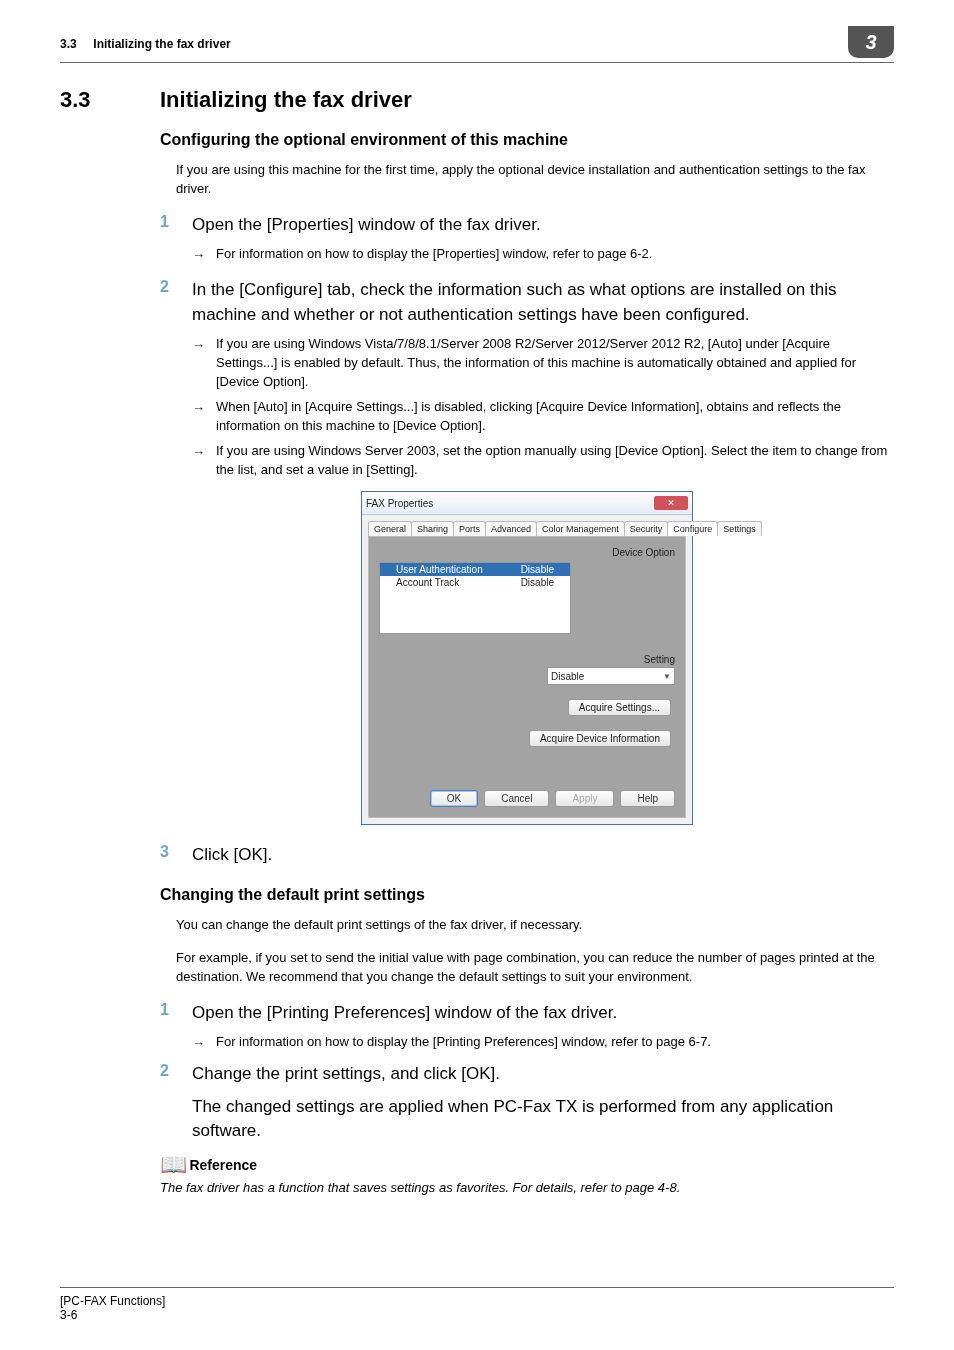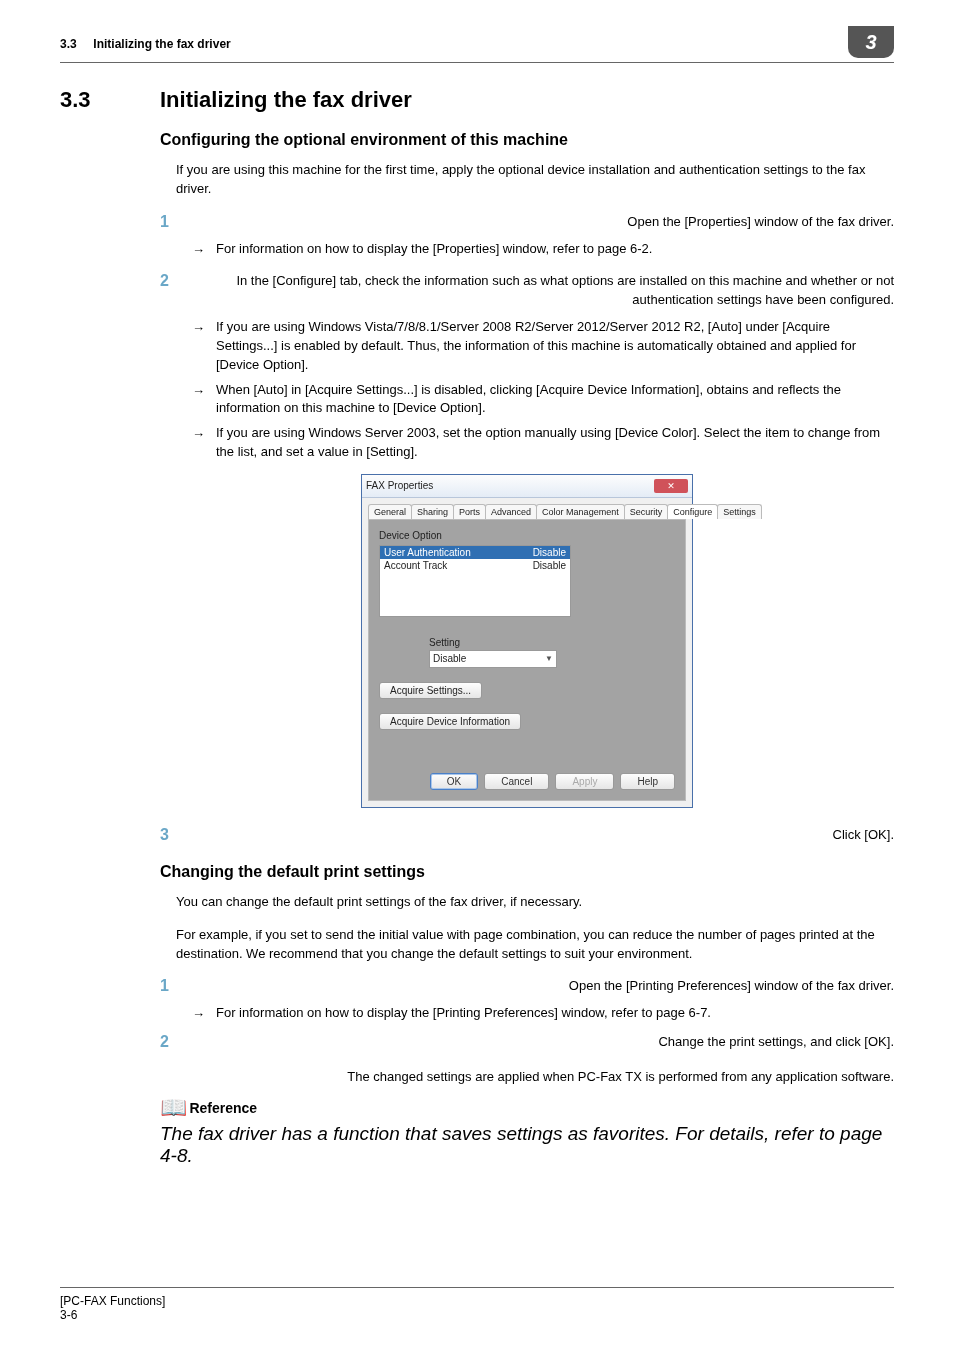--- a/index.html
+++ b/index.html
@@ -86,40 +86,40 @@
   .step-num {
     font-size: 16px;
     font-weight: bold;
     color: #6aa7c7;
     width: 14px;
     flex: 0 0 14px;
     line-height: 1.1;
   }
   .step-body {
     flex: 1;
-    font-size: 13px;
+    font-size: 17px;
     line-height: 1.45;
-    text-align: right;
   }
   .arrow-row {
     display: flex;
     gap: 10px;
     margin: 6px 0 6px 32px;
     font-size: 13px;
     line-height: 1.45;
   }
   .arrow {
     color: #000;
     font-weight: bold;
     flex: 0 0 14px;
   }
   .dialog-wrap {
     margin: 12px 0 18px 0;
     display: flex;
     justify-content: center;
+    text-align: right;
   }
   .dialog {
     width: 330px;
     border: 1px solid #4970aa;
     background: #f0f0f0;
     font-size: 10px;
     color: #222;
   }
   .dlg-title {
     height: 22px;
@@ -176,21 +176,21 @@
   }
   .listbox {
     border: 1px solid #999;
     height: 70px;
     background: #fff;
     font-size: 10px;
     overflow: hidden;
     width: 190px;
   }
   .lb-row {
-    padding: 1px 4px;
+    padding: 1px 16px;
     display: flex;
     justify-content: space-between;
   }
   .lb-row.sel {
     background: #2f6fb3;
     color: #fff;
   }
   .setting-row {
     margin-top: 20px;
     margin-left: 50px;
@@ -249,21 +249,21 @@
   }
   .ref-icon {
     font-size: 22px;
     line-height: 1;
   }
   .ref-label {
     font-weight: bold;
     font-size: 14px;
   }
   p.ref-body {
-    font-size: 19px;
+    font-size: 13px;
     font-style: italic;
     margin: 4px 0 0 0;
   }
   .page-footer {
     position: absolute;
     left: 60px;
     right: 60px;
     bottom: 28px;
     border-top: 1px solid #666;
     padding-top: 6px;
@@ -315,21 +315,21 @@
     <div class="arrow-row">
       <span class="arrow">→</span>
       <span>If you are using Windows Vista/7/8/8.1/Server 2008 R2/Server 2012/Server 2012 R2, [Auto] under [Acquire Settings...] is enabled by default. Thus, the information of this machine is automatically obtained and applied for [Device Option].</span>
     </div>
     <div class="arrow-row">
       <span class="arrow">→</span>
       <span>When [Auto] in [Acquire Settings...] is disabled, clicking [Acquire Device Information], obtains and reflects the information on this machine to [Device Option].</span>
     </div>
     <div class="arrow-row">
       <span class="arrow">→</span>
-      <span>If you are using Windows Server 2003, set the option manually using [Device Color]. Select the item to change from the list, and set a value in [Setting].</span>
+      <span>If you are using Windows Server 2003, set the option manually using [Device Option]. Select the item to change from the list, and set a value in [Setting].</span>
     </div>
 
     <div class="dialog-wrap">
       <div class="dialog">
         <div class="dlg-title">
           <span>FAX Properties</span>
           <span class="dlg-close">✕</span>
         </div>
         <div class="dlg-tabs">
           <div class="dlg-tab">General</div>
@@ -391,21 +391,21 @@
     </div>
     <div class="arrow-row">
       <span class="arrow">→</span>
       <span>For information on how to display the [Printing Preferences] window, refer to page 6-7.</span>
     </div>
 
     <div class="step" style="margin-top:10px;">
       <div class="step-num">2</div>
       <div class="step-body">
         <div>Change the print settings, and click [OK].</div>
-        <div style="margin-top:16px;">The changed settings are applied when PC-Fax TX is performed from any application software.</div>
+        <div style="margin-top:8px;">The changed settings are applied when PC-Fax TX is performed from any application software.</div>
       </div>
     </div>
 
     <div class="ref-head">
       <span class="ref-icon">📖</span>
       <span class="ref-label">Reference</span>
     </div>
     <p class="ref-body">The fax driver has a function that saves settings as favorites. For details, refer to page 4-8.</p>
 
   </div>

